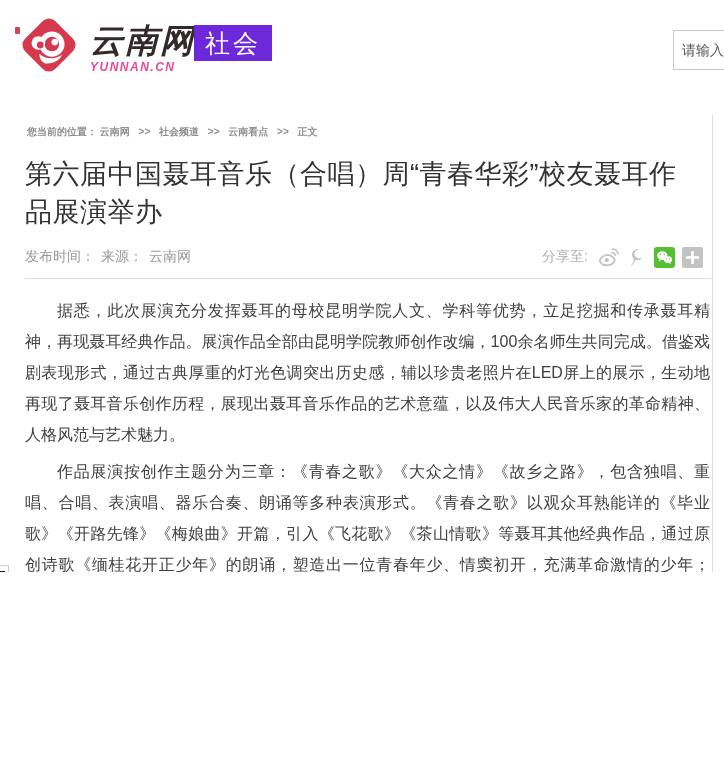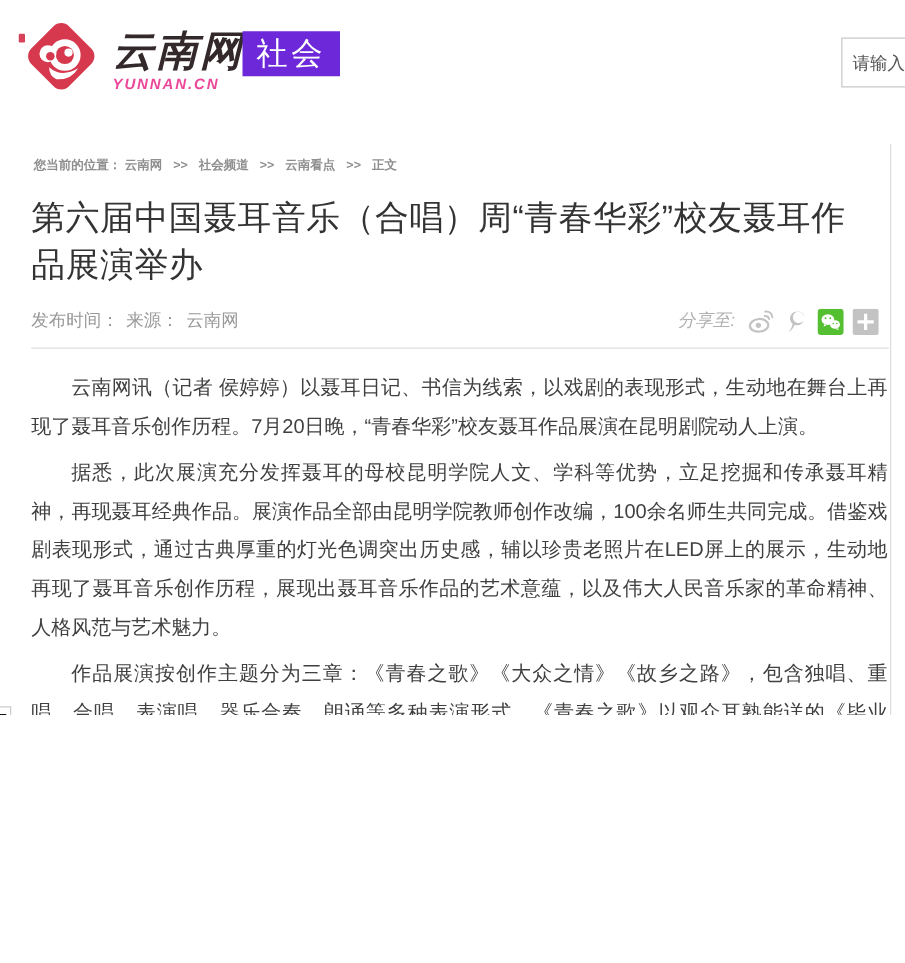--- a/index.html
+++ b/index.html
@@ -38,21 +38,21 @@
   .title {
     margin:16px 25px 0 25px; font-size:27px; font-weight:normal;
     color:#333; line-height:38px; letter-spacing:0.5px;
   }
   .meta-row {
     margin:14px 14px 0 25px; height:24px; display:flex; align-items:center;
     font-size:14px; color:#999;
   }
   .meta-row .gap { margin-right:6px; }
   .meta-row .spacer { flex:1; }
-  .share { display:flex; align-items:center;font-style:italic; }
+  .share { display:flex; align-items:center; }
   .share-label { color:#b0b0b0; font-size:14px; margin-right:10px; }
   .share-icon { width:21px; height:21px; margin-right:7px; cursor:pointer; display:block; }
   .divider { border:none; border-top:1px solid #ddd; margin:9px 13px 0 25px; }
 
   
   .article { margin:16px 14px 0 25px; }
   .article p {
     font-size:16px; line-height:31px; color:#404040;
     text-indent:2em; margin-bottom:6px; text-align:justify;
   }
@@ -140,21 +140,20 @@
         <rect x="0" y="0" width="21" height="21" rx="2" fill="#c3c3c3"></rect>
         <rect x="9.2" y="4" width="2.6" height="13" fill="#fff"></rect>
         <rect x="4" y="9.2" width="13" height="2.6" fill="#fff"></rect>
       </svg>
     </div>
   </div>
 
   <hr class="divider">
 
   <article class="article">
-    <p>云南网讯（记者 侯婷婷）以聂耳日记、书信为线索，以戏剧的表现形式，生动地在舞台上再现了聂耳音乐创作历程。7月20日晚，“青春华彩”校友聂耳作品展演在昆明剧院动人上演。</p>
     <p>据悉，此次展演充分发挥聂耳的母校昆明学院人文、学科等优势，立足挖掘和传承聂耳精神，再现聂耳经典作品。展演作品全部由昆明学院教师创作改编，100余名师生共同完成。借鉴戏剧表现形式，通过古典厚重的灯光色调突出历史感，辅以珍贵老照片在LED屏上的展示，生动地再现了聂耳音乐创作历程，展现出聂耳音乐作品的艺术意蕴，以及伟大人民音乐家的革命精神、人格风范与艺术魅力。</p>
     <p>作品展演按创作主题分为三章：《青春之歌》《大众之情》《故乡之路》，包含独唱、重唱、合唱、表演唱、器乐合奏、朗诵等多种表演形式。《青春之歌》以观众耳熟能详的《毕业歌》《开路先锋》《梅娘曲》开篇，引入《飞花歌》《茶山情歌》等聂耳其他经典作品，通过原创诗歌《缅桂花开正少年》的朗诵，塑造出一位青春年少、情窦初开，充满革命激情的少年；《大众之情》通过《卖报歌》《铁蹄下的歌女》《大路歌》等歌曲表现出聂耳对劳苦大众、妇女儿童的无限同情，展现了他深入社会底层，为民众呐喊，为大众发声的革命精神；《故乡之路》以聂耳与母亲的对话，阐释了聂耳创作多元、革新特点形成的过程及原因，《金蛇狂舞》《探干妹》民族音乐作品和《青春华彩》《聂耳与国歌》诗歌朗诵相融，将聂耳与故乡、聂耳与昆明学院的故事一一展开。通过聂耳作品展演、聂耳生平事迹展览、聂耳音乐作品艺术研究等活动，昆明学院不断丰富校园文化内涵，挖掘文化底蕴，将聂耳精神红色基因融入教育，赋予聂耳精神新的时代内涵。</p>
 
   </article>
 
   <div class="right-border"></div>
   <div class="left-widget left-widget-a">
     <div class="bar"></div>
   </div>
   <div class="left-widget left-widget-b">

